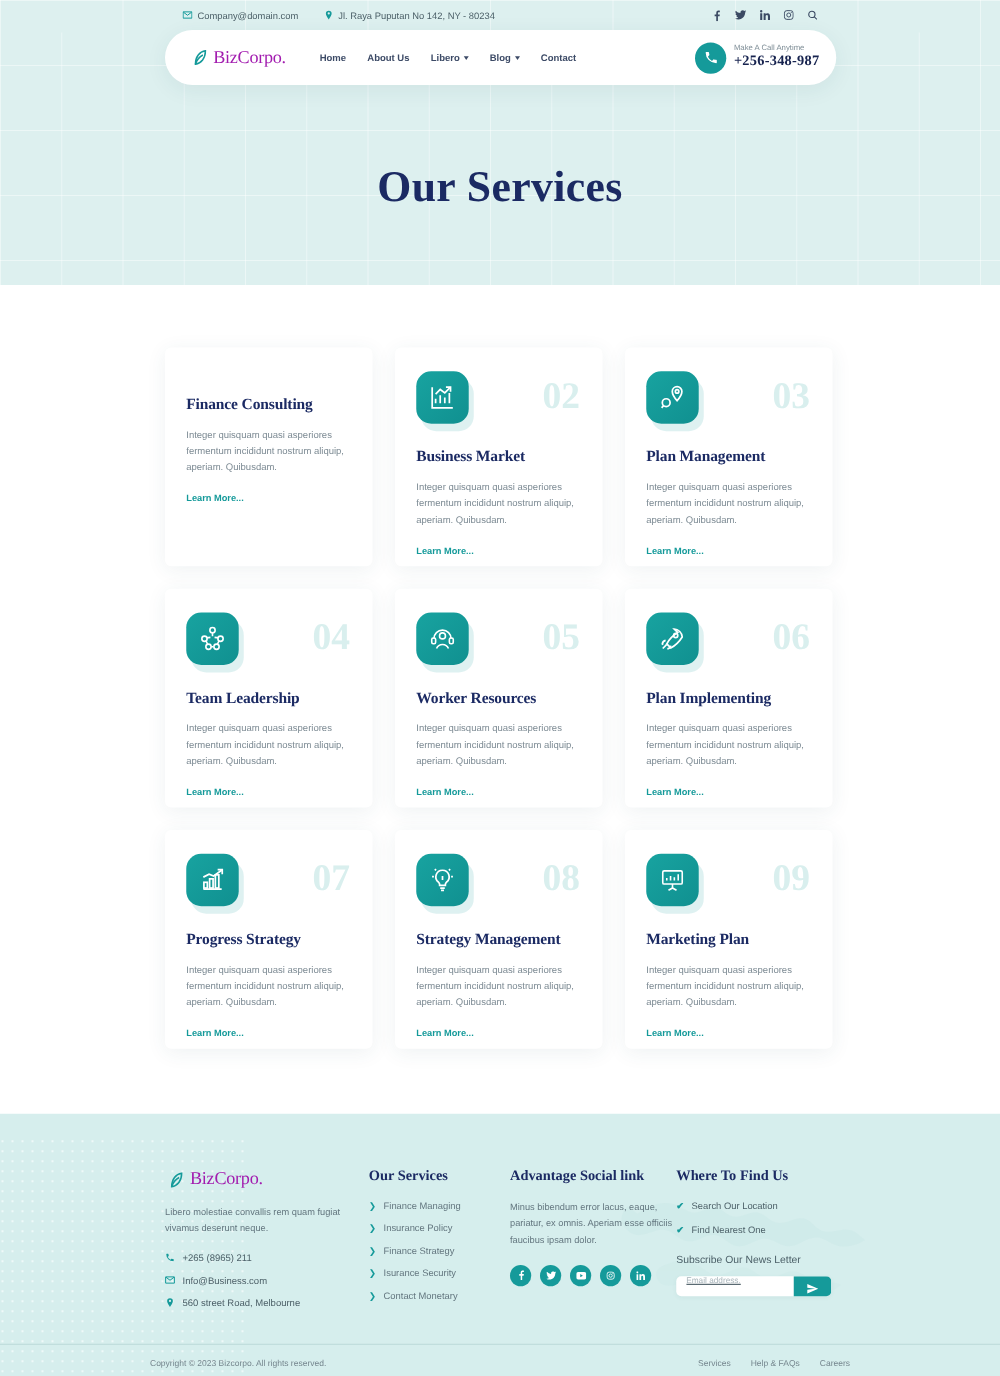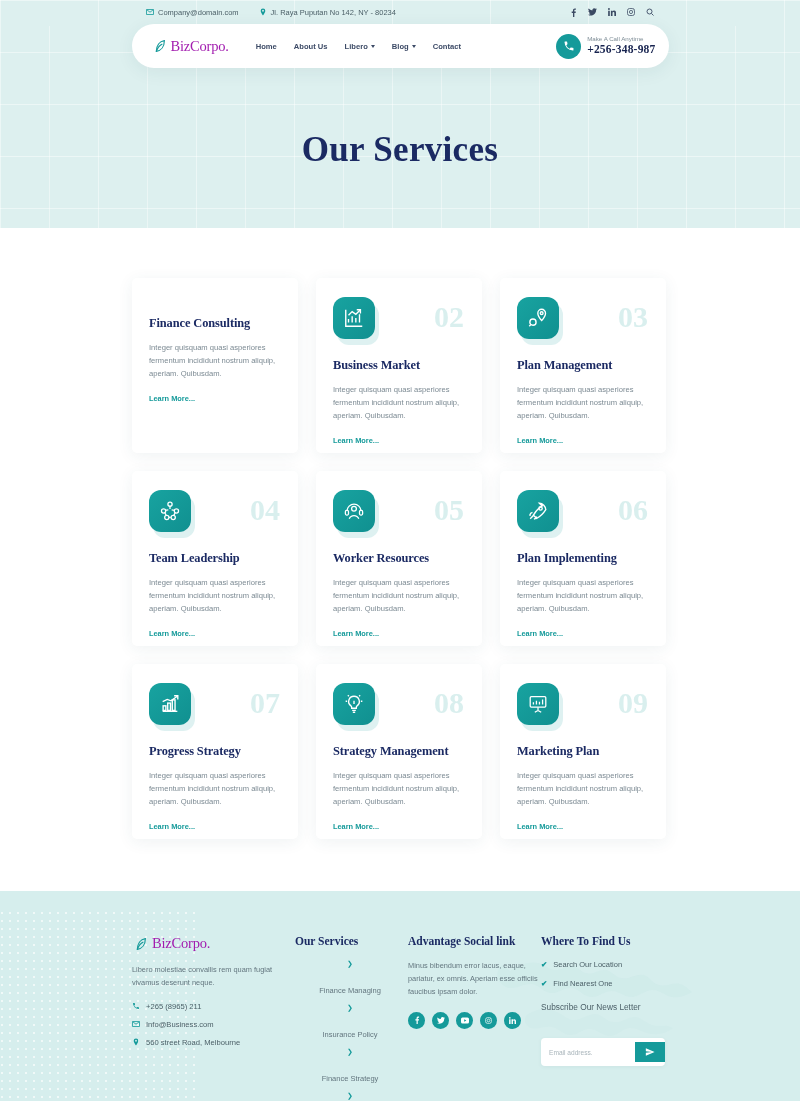--- a/index.html
+++ b/index.html
@@ -194,37 +194,37 @@
   .f-about { margin-top: 12px; font-size: 7.4px; line-height: 1.75; color: #63767f; }
   .f-contact { margin-top: 12px; display: flex; flex-direction: column; gap: 9px; }
   .f-crow { display: flex; align-items: center; gap: 6px; font-size: 7.6px; color: #4c6068; }
   .f-crow .ic { color: #159a9a; display: inline-flex; }
 
   .f-head {
     font-family: "Liberation Serif", serif;
     font-weight: 700; font-size: 11.5px; color: #1b2a63; margin-bottom: 13px;
   }
   .f-list { list-style: none; display: flex; flex-direction: column; gap: 9px; }
-  .f-list li { display: flex; align-items: center; gap: 18px; font-size: 7.5px; color: #63767f; cursor: pointer; flex-direction: column; }
+  .f-list li { display: flex; align-items: center; gap: 6px; font-size: 7.5px; color: #63767f; cursor: pointer; }
   .f-list .arr { color: #159a9a; font-size: 7px; }
 
   .f-social { display: flex; gap: 7px; margin-top: 13px; }
   .f-soc {
     width: 17px; height: 17px; border-radius: 50%;
     background: #159a9a; color: #fff;
     display: flex; align-items: center; justify-content: center;
     cursor: pointer;
   }
   .f-check { display: flex; align-items: center; gap: 6px; font-size: 7.5px; color: #4c6068; margin-bottom: 10px; cursor: pointer; }
   .f-check .ck { color: #159a9a; font-weight: 700; }
-  .f-sub { margin-top: 14px; font-size: 8.3px; color: #4c6068; margin-bottom: 26px; }
+  .f-sub { margin-top: 14px; font-size: 8.3px; color: #4c6068; margin-bottom: 9px; }
   .f-form {
-    display: flex; align-items: center;
+    display: flex; align-items: flex-start;
     background: #fff; border-radius: 4px; overflow: hidden;
-    width: 124px; height: 28px;
+    width: 124px; height: 16px;
     box-shadow: 0 1px 4px rgba(30,80,90,.06);
     text-decoration: underline;
   }
   .f-form input {
     border: 0; outline: 0; flex: 1; min-width: 0;
     font-family: "Liberation Sans", sans-serif;
     font-size: 6.6px; color: #8e9ba3; padding: 0 8px; background: transparent;
   }
   .f-form input::placeholder { color: #a9b5bb; }
   .f-btn {

